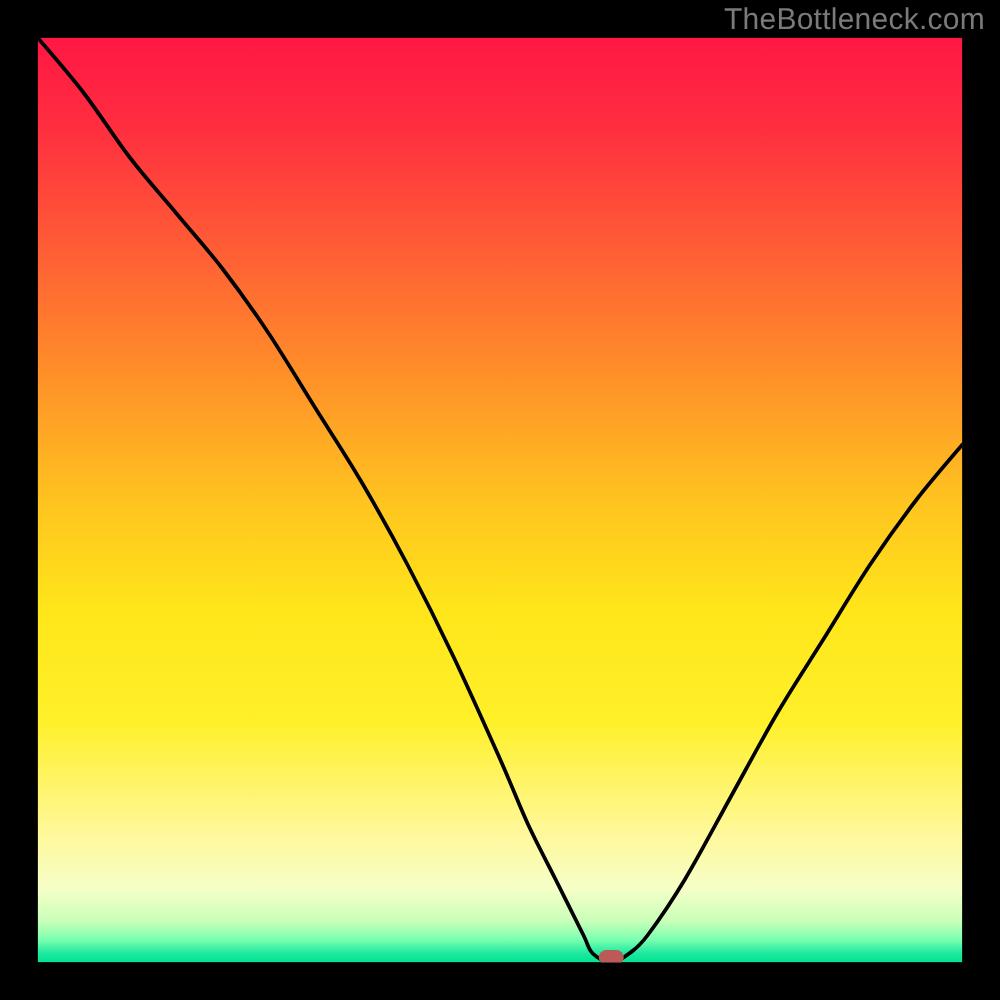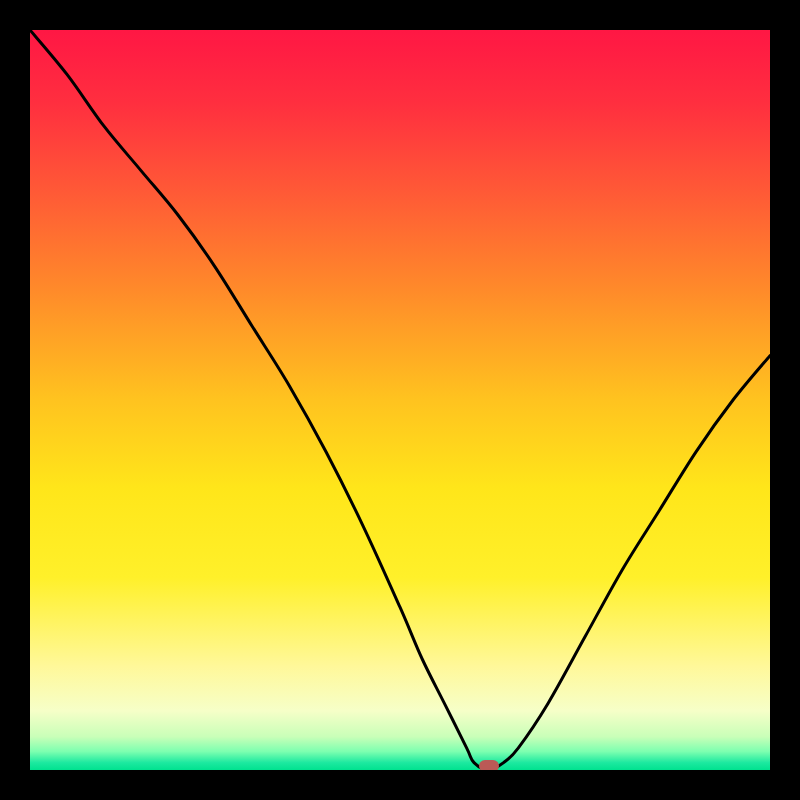--- a/index.html
+++ b/index.html
@@ -49,20 +49,21 @@
     height: 12px;
     border-radius: 6px;
     transform: translate(-50%, -50%);
   }
 </style>
 </head>
 <body>
 
 <div class="frame">
 
+  <div class="watermark">TheBottleneck.com</div>
 
   <div class="plot">
     <svg class="bg" viewBox="0 0 740 740" preserveAspectRatio="none">
       <defs>
         <linearGradient id="bgGrad" x1="0" y1="0" x2="0" y2="1">
             <stop offset="0%" stop-color="#ff1744"></stop>
             <stop offset="10%" stop-color="#ff2f3f"></stop>
             <stop offset="22%" stop-color="#ff5a36"></stop>
             <stop offset="35%" stop-color="#ff8a2a"></stop>
             <stop offset="50%" stop-color="#ffc31f"></stop>

